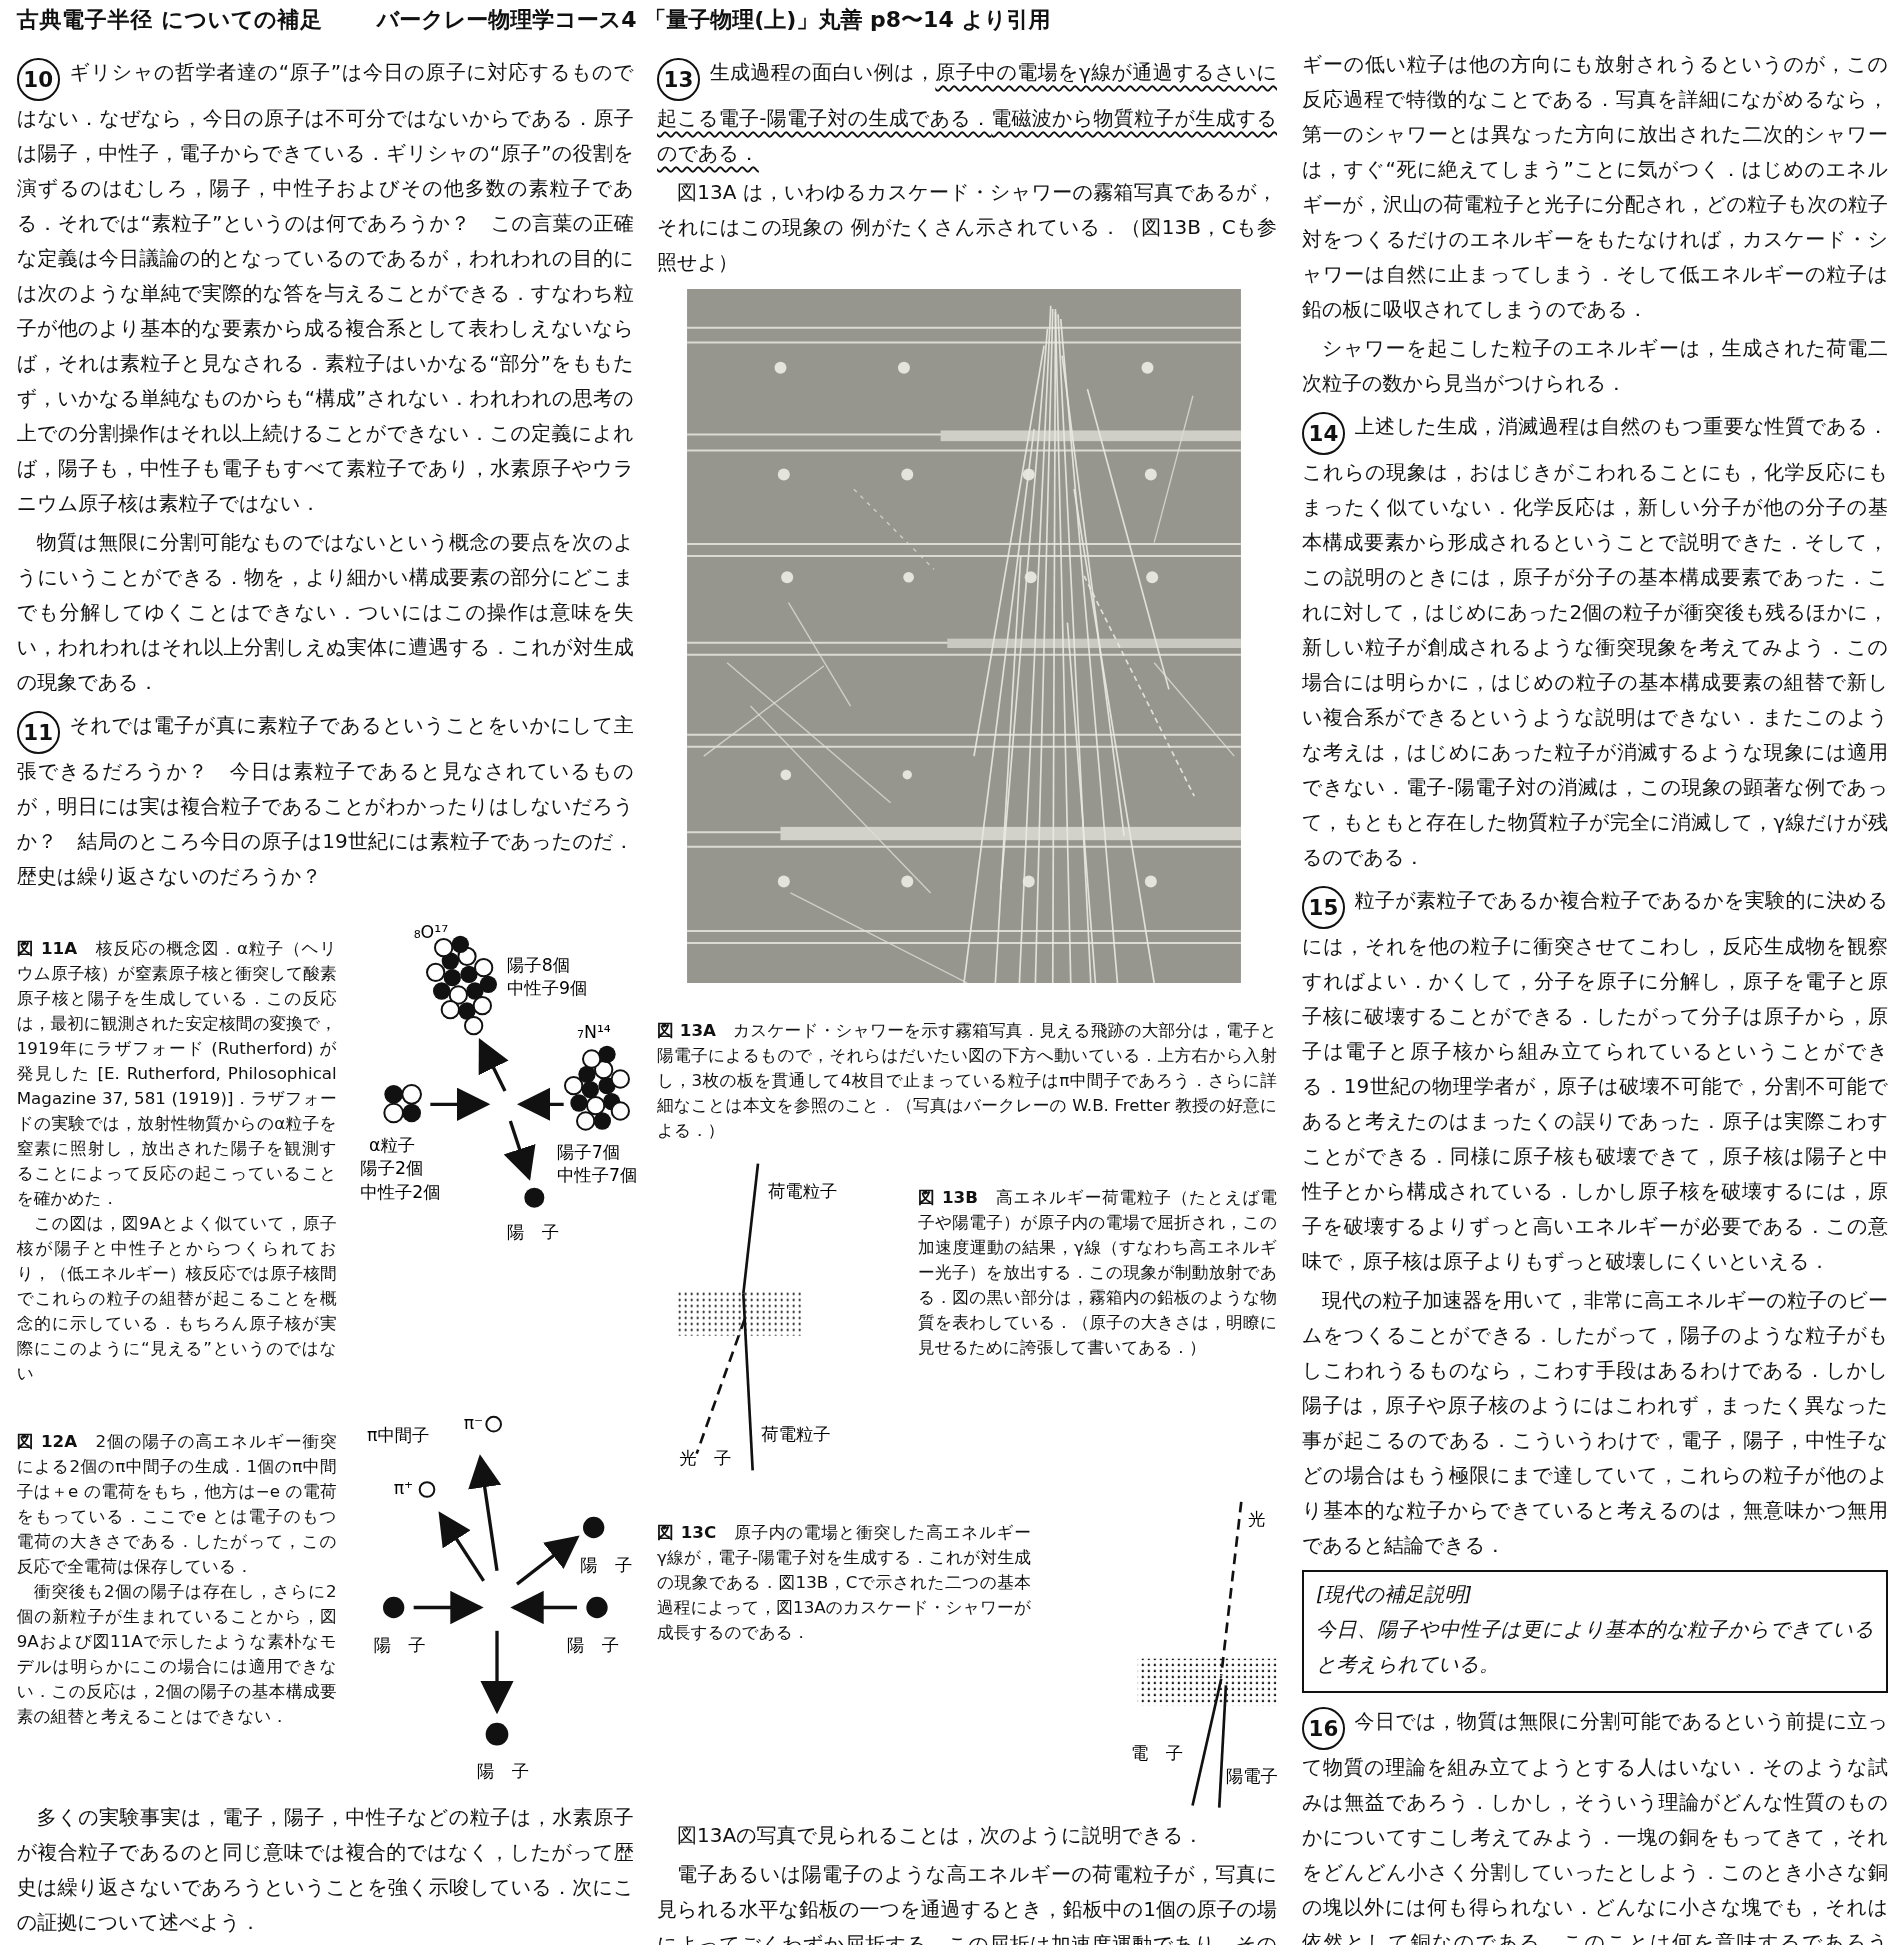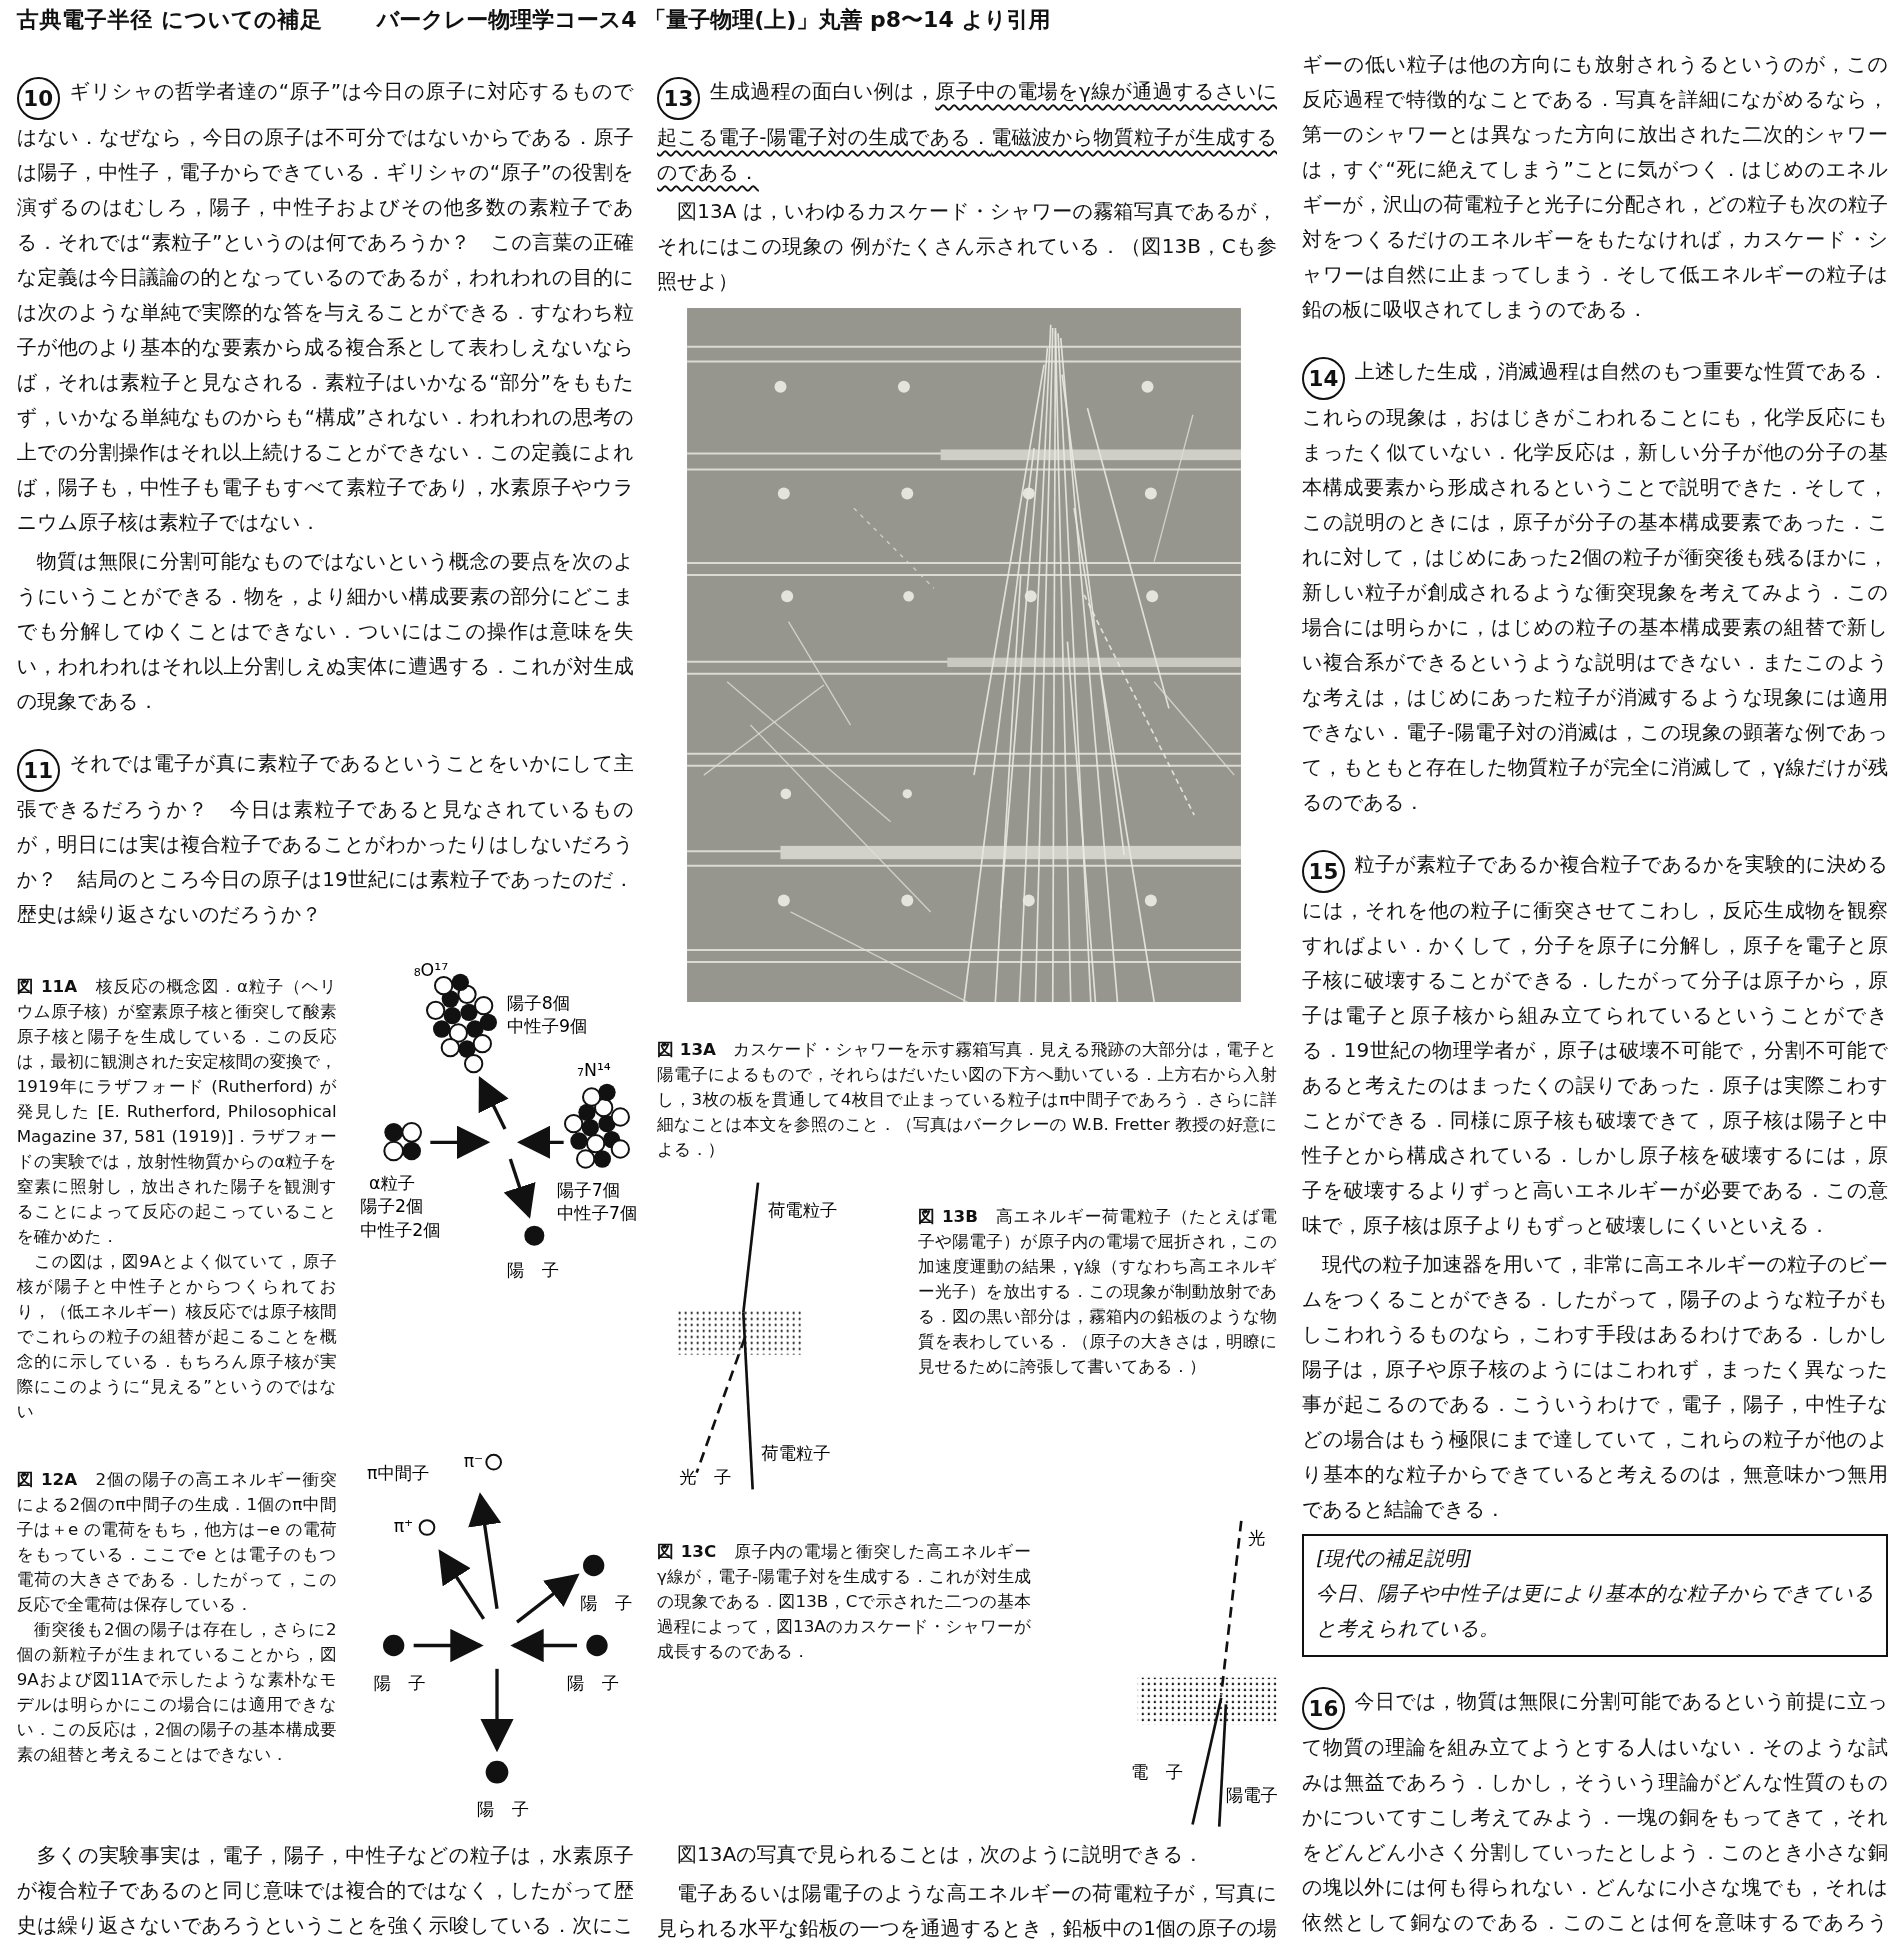--- a/index.html
+++ b/index.html
@@ -10,21 +10,21 @@
   }
   .page-header{position:absolute;top:5.3px;left:16.7px;width:1868px;font-size:22px;white-space:nowrap;}
   .hdr-left{font-weight:bold;letter-spacing:0.7px;}
   .hdr-right{margin-left:47px;font-weight:600;}
   .col{position:absolute;top:47px;}
   #col1{left:16.7px;width:617px;}
   #col2{left:657px;width:620px;}
   #col3{left:1302px;width:586px;}
   .para{font-size:20px;line-height:35px;text-align:justify;margin:0 0 4px 0;}
   .indent{text-indent:1em;}
-  .secwrap{margin-top:27px;}
+  .secwrap{margin-top:8px;}
   .circle-num{
     display:inline-flex;align-items:center;justify-content:center;
     width:39px;height:39px;border:2px solid #111;border-radius:50%;
     font-size:21.4px;font-weight:bold;margin-right:9.3px;vertical-align:-8px;
     text-indent:0;
   }
   .wavy{text-decoration:underline;text-decoration-style:wavy;text-decoration-thickness:2px;text-underline-offset:6px;}
   .figblock{display:flex;gap:20px;margin:17.3px 0 6.7px 0;}
   .figcap{font-size:16.7px;line-height:25px;text-align:justify;white-space:pre-line;}
   .figcap .figlabel{font-weight:bold;}
@@ -297,20 +297,21 @@
     </div>
   </div>
 
   <div class="para indent">図13Aの写真で見られることは，次のように説明できる．</div>
   <div class="para indent">電子あるいは陽電子のような高エネルギーの荷電粒子が，写真に見られる水平な鉛板の一つを通過するとき，鉛板中の1個の原子の場によってごくわずか屈折する．この屈折は加速度運動であり，その結果，電磁波の放射が高エネルギーのγ線となって起こる．</div>
 
 </div>
 
 <div class="col" id="col3">
   <div class="para">ギーの低い粒子は他の方向にも放射されうるというのが，この反応過程で特徴的なことである．写真を詳細にながめるなら，第一のシャワーとは異なった方向に放出された二次的シャワーは，すぐ“死に絶えてしまう”ことに気がつく．はじめのエネルギーが，沢山の荷電粒子と光子に分配され，どの粒子も次の粒子対をつくるだけのエネルギーをもたなければ，カスケード・シャワーは自然に止まってしまう．そして低エネルギーの粒子は鉛の板に吸収されてしまうのである．</div>
+  <div class="para indent">シャワーを起こした粒子のエネルギーは，生成された荷電二次粒子の数から見当がつけられる．</div>
 
   <div class="para secwrap">
     <span class="circle-num">14</span><span>上述した生成，消滅過程は自然のもつ重要な性質である．これらの現象は，おはじきがこわれることにも，化学反応にもまったく似ていない．化学反応は，新しい分子が他の分子の基本構成要素から形成されるということで説明できた．そして，この説明のときには，原子が分子の基本構成要素であった．これに対して，はじめにあった2個の粒子が衝突後も残るほかに，新しい粒子が創成されるような衝突現象を考えてみよう．この場合には明らかに，はじめの粒子の基本構成要素の組替で新しい複合系ができるというような説明はできない．またこのような考えは，はじめにあった粒子が消滅するような現象には適用できない．電子-陽電子対の消滅は，この現象の顕著な例であって，もともと存在した物質粒子が完全に消滅して，γ線だけが残るのである．</span>
   </div>
 
   <div class="para secwrap">
     <span class="circle-num">15</span><span>粒子が素粒子であるか複合粒子であるかを実験的に決めるには，それを他の粒子に衝突させてこわし，反応生成物を観察すればよい．かくして，分子を原子に分解し，原子を電子と原子核に破壊することができる．したがって分子は原子から，原子は電子と原子核から組み立てられているということができる．19世紀の物理学者が，原子は破壊不可能で，分割不可能であると考えたのはまったくの誤りであった．原子は実際こわすことができる．同様に原子核も破壊できて，原子核は陽子と中性子とから構成されている．しかし原子核を破壊するには，原子を破壊するよりずっと高いエネルギーが必要である．この意味で，原子核は原子よりもずっと破壊しにくいといえる．</span>
   </div>
   <div class="para indent">現代の粒子加速器を用いて，非常に高エネルギーの粒子のビームをつくることができる．したがって，陽子のような粒子がもしこわれうるものなら，こわす手段はあるわけである．しかし陽子は，原子や原子核のようにはこわれず，まったく異なった事が起こるのである．こういうわけで，電子，陽子，中性子などの場合はもう極限にまで達していて，これらの粒子が他のより基本的な粒子からできていると考えるのは，無意味かつ無用であると結論できる．</div>
 

